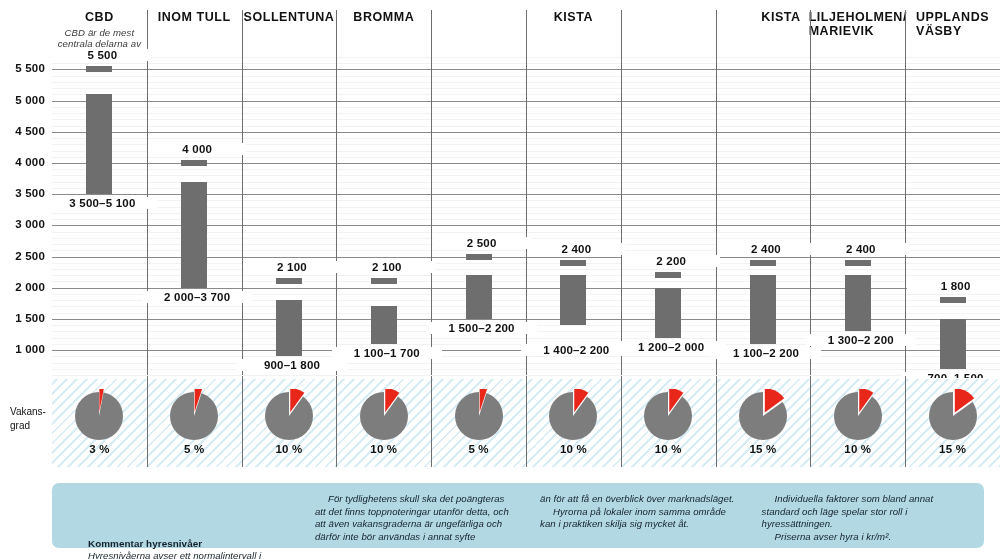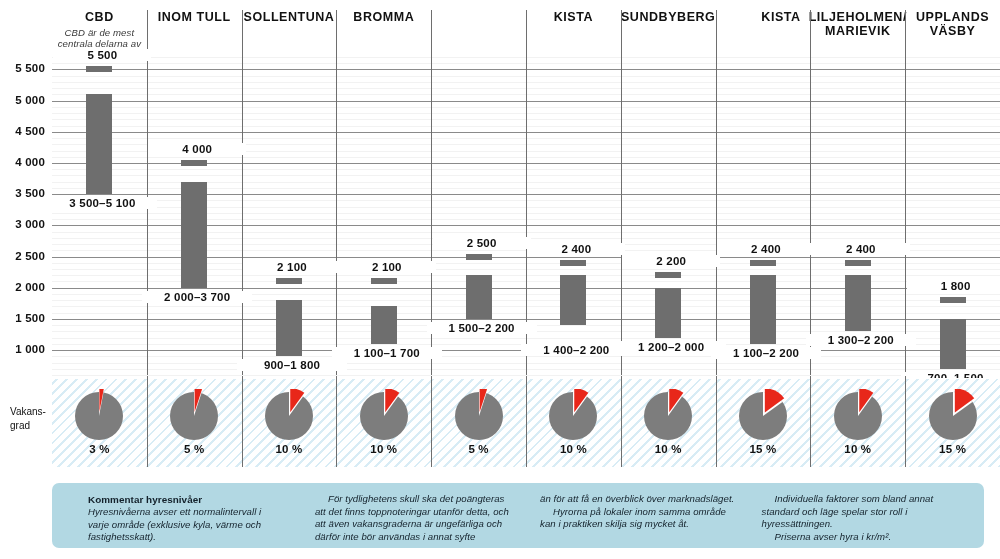--- a/index.html
+++ b/index.html
@@ -15,21 +15,21 @@
 
   
   .header-row{position:absolute;left:0;top:0;width:1000px;height:57px;}
   .hcell{
     position:absolute;top:0;height:57px;
     display:flex;flex-direction:column;align-items:center;
     padding-top:11px;box-sizing:border-box;
   }
   .hcell .name{
     font-size:12.5px;font-weight:bold;letter-spacing:.55px;
-    text-align:center;line-height:13.5px;color:#111;
+    line-height:13.5px;color:#111;
     white-space:pre-line;
   }
   .hcell .sub{
     font-size:9.6px;font-style:italic;line-height:11.2px;
     text-align:center;color:#3a3a3a;margin-top:2px;letter-spacing:.1px;
   }
 
   
   .plot{position:absolute;left:52px;top:57px;width:948px;height:318px;}
   .gridline{position:absolute;left:0;width:948px;height:1px;background:#f2f2f2;}
@@ -88,21 +88,21 @@
     background:#b2d8e3;border-radius:7px;box-sizing:border-box;
     padding:10px 16px 8px 36px;
     display:flex;gap:24px;
   }
   .ccol{width:218px;font-size:9.6px;line-height:12.6px;color:#13212b;
         font-style:italic;letter-spacing:.05px;}
   .ccol.c2{width:226px;margin-left:9px;}
   .ccol.c3{width:222px;}
   .ccol.c4{width:232px;}
   .ctitle{font-weight:bold;font-style:normal;display:block;
-          font-size:9.9px;line-height:13px;margin-bottom:0px;}
+          font-size:9.9px;line-height:13px;margin-bottom:0px;margin-top:44px;}
   .indent{text-indent:13px;}
 </style>
 </head>
 <body>
 
 <div id="root">
 
   <div class="header-row" id="headerRow">
       <div class="hcell" style="left: 52px; width: 94.8px;">
         <div class="name">CBD</div>
@@ -118,23 +118,20 @@
       <div class="colsep" style="left: 241.6px; top: 10px; height: 47px;"></div>
       <div class="hcell" style="left: 336.4px; width: 94.8px;">
         <div class="name">BROMMA</div>
       </div>
       <div class="colsep" style="left: 336.4px; top: 10px; height: 47px;"></div>
       <div class="colsep" style="left: 431.2px; top: 10px; height: 47px;"></div>
       <div class="hcell" style="left: 526px; width: 94.8px;">
         <div class="name">KISTA</div>
       </div>
       <div class="colsep" style="left: 526px; top: 10px; height: 47px;"></div>
-      <div class="hcell" style="left: 620.8px; width: 94.8px;">
-        <div class="name">SUNDBYBERG</div>
-      </div>
       <div class="colsep" style="left: 620.8px; top: 10px; height: 47px;"></div>
       <div class="hcell" style="left: 715.6px; width: 94.8px; padding-left: 36px;">
         <div class="name">KISTA</div>
       </div>
       <div class="colsep" style="left: 715.6px; top: 10px; height: 47px;"></div>
       <div class="hcell" style="left: 810.4px; width: 94.8px;">
         <div class="name">LILJEHOLMEN/
 MARIEVIK</div>
       </div>
       <div class="colsep" style="left: 810.4px; top: 10px; height: 47px;"></div>

